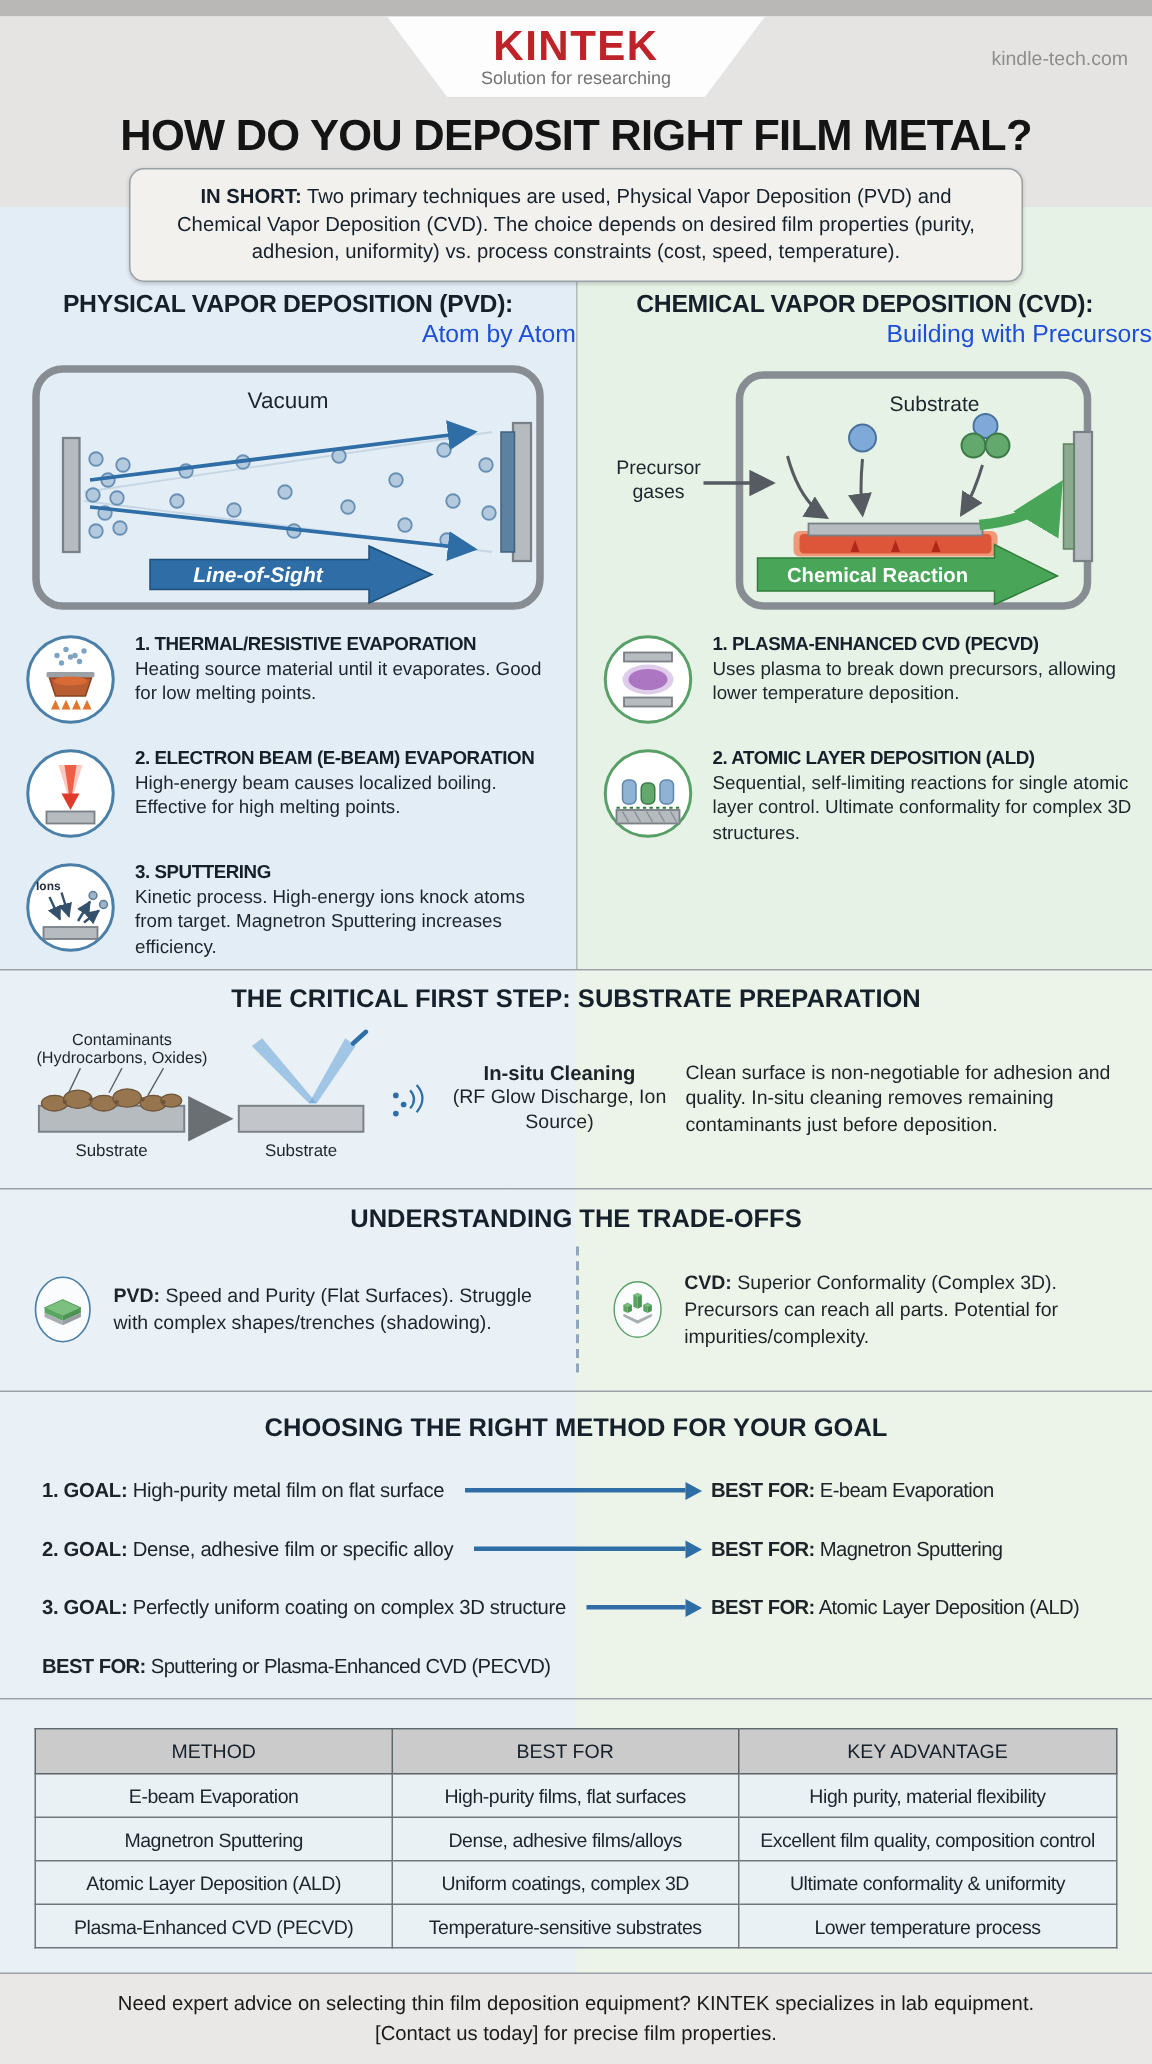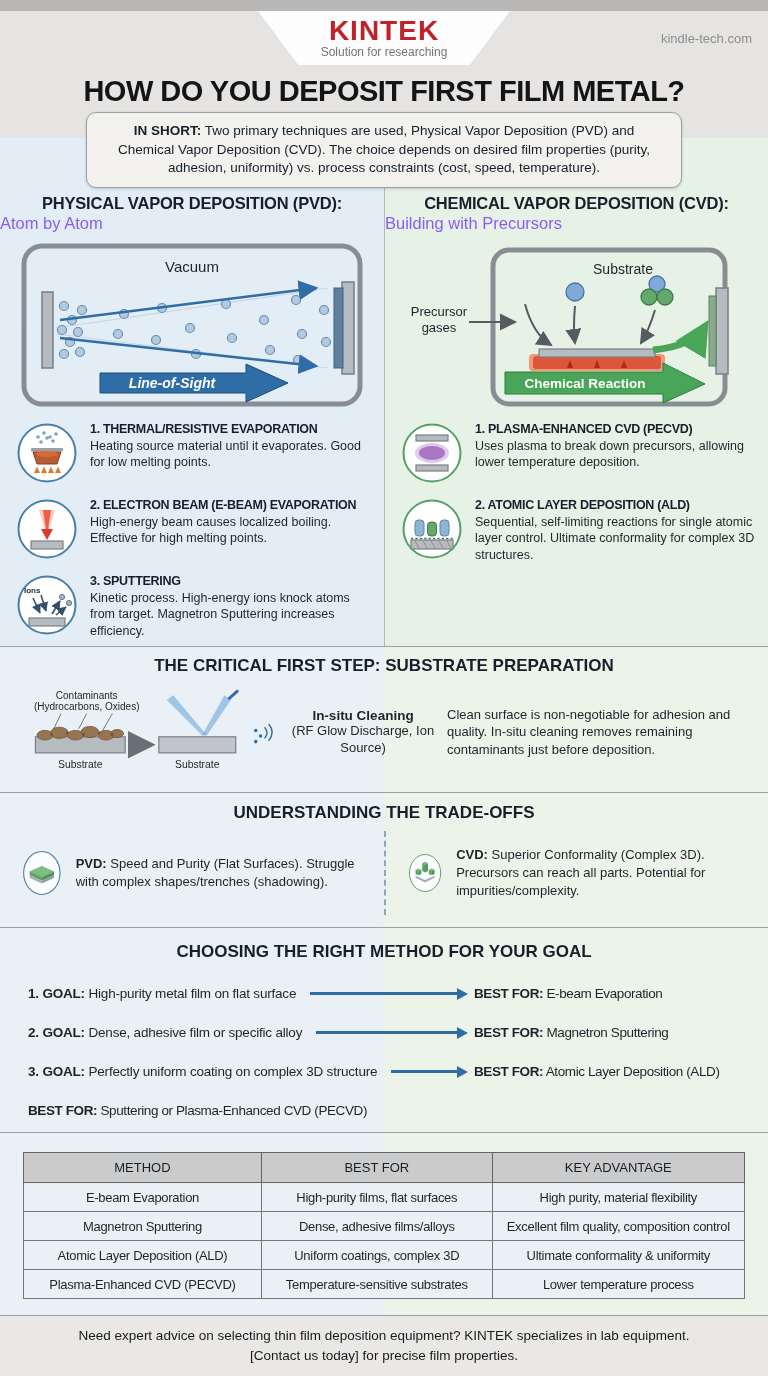--- a/index.html
+++ b/index.html
@@ -20,34 +20,34 @@
 
   
   .columns{position:relative;display:flex;}
   .in-short-box{position:absolute;top:-26px;left:50%;transform:translateX(-50%);width:596px;z-index:3;
     background:#f2f1ee;border:1.5px solid #9aa0a5;border-radius:10px;box-shadow:0 1px 3px rgba(0,0,0,.18);
     font-size:13.5px;line-height:1.38;text-align:center;padding:9px 18px;box-sizing:border-box;color:#15202b;}
   .col{width:384px;box-sizing:border-box;padding-top:56px;min-height:508px;}
   .col-pvd{background:#e3edf6;}
   .col-cvd{background:#e7f2e6;border-left:1px solid #b3b8bc;}
   .col-heading{font-size:16.5px;font-weight:bold;text-align:center;letter-spacing:-.2px;color:#15202b;padding:0 8px;}
-  .col-subheading{font-size:16.5px;text-align:left;color:#8b5cf6;margin-top:1px;}
+  .col-subheading{font-size:16.5px;text-align:right;color:#1d4ed8;margin-top:1px;}
   .diagram{display:block;margin:9px auto 2px;}
 
   .method{display:flex;gap:12px;align-items:flex-start;padding:0 8px 0 16px;margin-top:14px;}
   .method-icon{flex:none;}
   .method-title{font-size:12.5px;font-weight:bold;letter-spacing:-.3px;color:#15202b;}
   .method-desc{font-size:12.5px;line-height:1.3;margin-top:2px;color:#1d242b;}
 
   
   .split-bg{background:linear-gradient(90deg,#e9f0f6 0%,#e9f0f6 49.9%,#ecf4ea 50.1%,#ecf4ea 100%);}
   .section-title{font-size:17px;font-weight:bold;text-align:center;color:#15202b;}
 
   
-  .section-prep{border-top:1.5px solid #9aa0a5;padding:9px 17px 6px;}
+  .section-prep{border-top:1.5px solid #9aa0a5;padding:9px 7px 6px;}
   .prep-row{display:flex;align-items:center;gap:8px;padding:0 12px;margin-top:2px;}
   .cleaning-block{width:152px;flex:none;text-align:center;}
   .cleaning-title{font-size:13.5px;font-weight:bold;}
   .cleaning-sub{font-size:13px;line-height:1.3;}
   .prep-note{width:292px;flex:none;font-size:13px;line-height:1.35;}
 
   
   .section-tradeoffs{border-top:1.5px solid #9aa0a5;padding:10px 0 12px;}
   .tradeoff-row{display:flex;margin-top:8px;}
   .tradeoff-half{width:50%;box-sizing:border-box;display:flex;align-items:center;gap:14px;padding:0 14px 0 22px;}
@@ -78,21 +78,21 @@
 <body>
 
 <div class="top-strip"></div>
 
 <div class="header">
   <div class="logo-plate">
     <div class="brand-name">KINTEK</div>
     <div class="brand-tagline">Solution for researching</div>
   </div>
   <div class="website-text">kindle-tech.com</div>
-  <div class="page-title">HOW DO YOU DEPOSIT FIRST FILM METAL?</div>
+  <div class="page-title">HOW DO YOU DEPOSIT RIGHT FILM METAL?</div>
 </div>
 
 <div class="columns">
   <div class="in-short-box">
     <b class="inline-label">IN SHORT:</b>
     <span>Two primary techniques are used, Physical Vapor Deposition (PVD) and Chemical Vapor Deposition (CVD). The choice depends on desired film properties (purity, adhesion, uniformity) vs. process constraints (cost, speed, temperature).</span>
   </div>
 
   <div class="col col-pvd">
     <div class="col-heading">PHYSICAL VAPOR DEPOSITION (PVD):</div>

